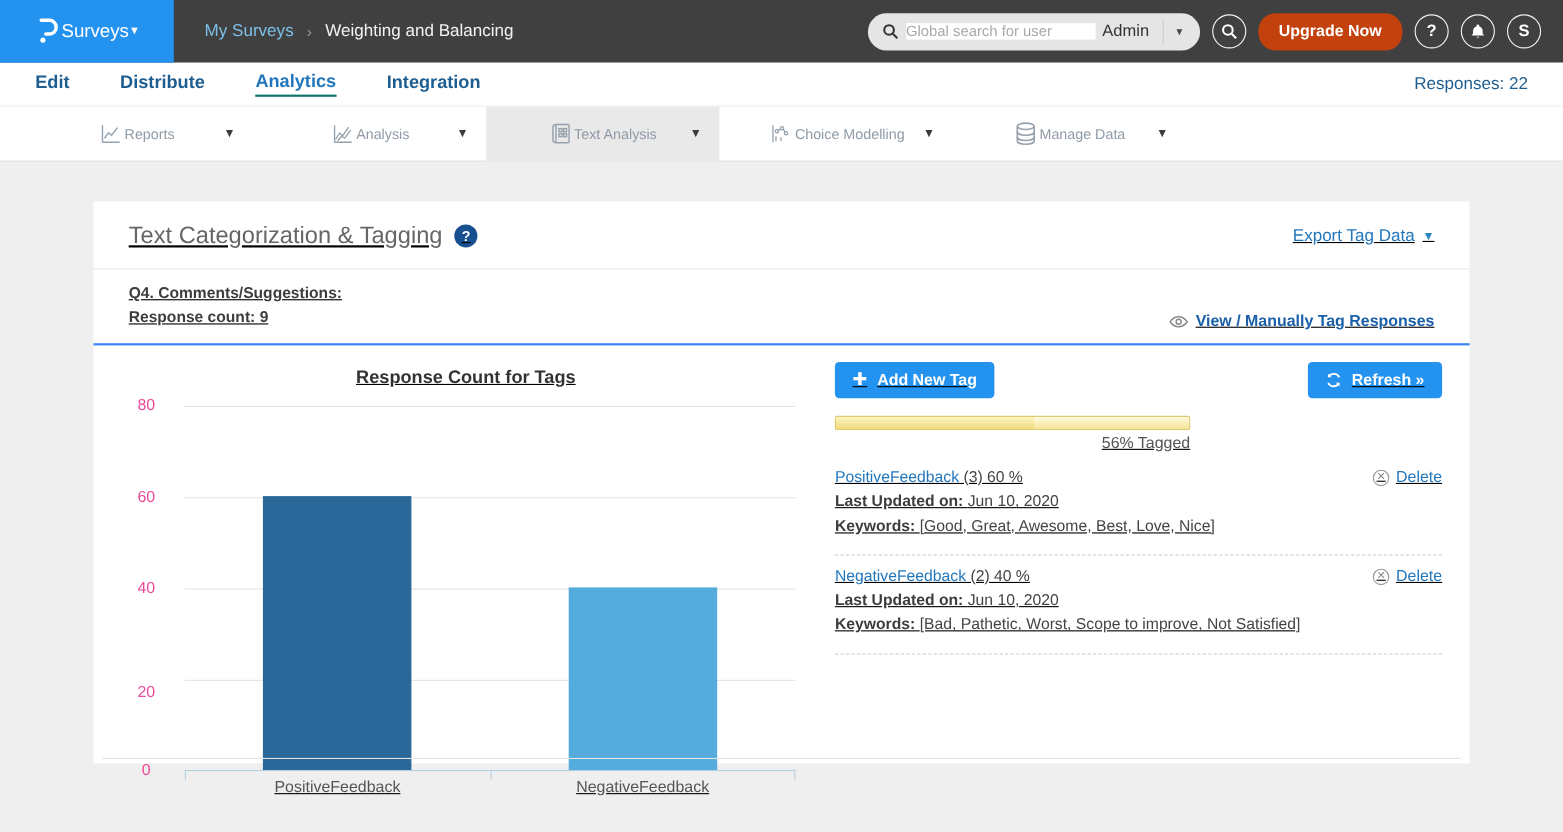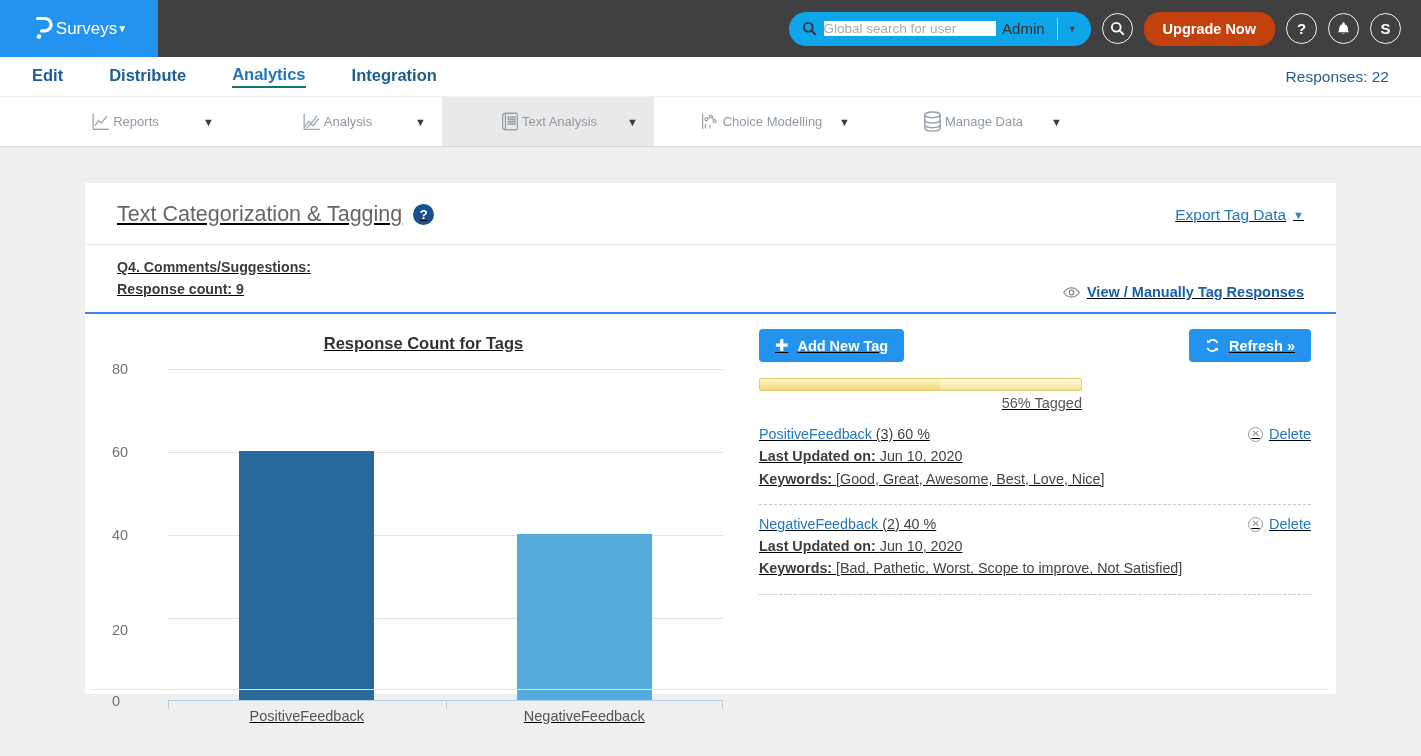--- a/index.html
+++ b/index.html
@@ -9,21 +9,21 @@
   
   .topbar { height:57px; background:#404040; display:flex; align-items:stretch; color:#fff; }
   .brand { width:158px; background:#2492ef; display:flex; align-items:center; justify-content:center; gap:0; cursor:pointer; }
   .brand-label { font-size:17px; color:#fff; }
   .brand .caret { font-size:10px; color:#fff; }
   .breadcrumb { display:flex; align-items:center; gap:12px; margin-left:28px; font-size:15.5px; }
   .bc-parent { color:#7cc0e8; cursor:pointer; text-decoration:none; }
   .bc-sep { color:#9a9a9a; font-size:14px; }
   .bc-current { color:#f2f2f2; }
   .topbar-right { margin-left:auto; display:flex; align-items:center; gap:11px; padding-right:20px; }
-  .search-pill { background:#0ea5e9; border-radius:17px; height:34px; width:302px; display:flex; align-items:center; padding:0 10px 0 13px; }
+  .search-pill { background:#e5e5e5; border-radius:17px; height:34px; width:302px; display:flex; align-items:center; padding:0 10px 0 13px; }
   .search-pill input { border:none; outline:none; flex:1; font-size:13.5px; color:#333; min-width:0;
     font-family:"Liberation Sans","DejaVu Sans",sans-serif; }
   .search-pill input::placeholder { color:#a9a9a9; }
   .scope { color:#333; font-size:15px; padding:0 12px 0 6px; cursor:pointer; }
   .scope-div { width:1px; height:22px; background:#ccc; }
   .scope-caret { color:#444; font-size:9px; padding:0 4px 0 10px; cursor:pointer; }
   .circle-btn { width:31px; height:31px; border:1.5px solid #f2f2f2; border-radius:50%; display:flex;
     align-items:center; justify-content:center; color:#fff; font-weight:bold; font-size:15px;
     background:transparent; cursor:pointer; flex:0 0 auto; }
   .upgrade { background:#c2410c; color:#fff; font-weight:700; border-radius:16px; height:34px;
@@ -63,21 +63,21 @@
     cursor:pointer; }
 
   .content-row { display:flex; padding:13px 25px 0 25px; }
 
   
   .chart-col { width:627px; flex:0 0 auto; }
   .chart-title { text-align:center; font-weight:700; font-size:16.5px; color:#333; margin:7px 0 16px 0; }
   .chart { position:relative; margin-left:58px; }
   .plot { position:relative; width:555px; height:332px; border-bottom:1px solid #b5cfe2; }
   .gridline { position:absolute; left:0; right:0; height:1px; background:#e3e3e3; }
-  .ylabel { position:absolute; left:-56px; width:42px; text-align:left; font-size:14.5px; color:#737373;
+  .ylabel { position:absolute; left:-56px; width:42px; text-align:center; font-size:14.5px; color:#ec4899;
     transform:translateY(-50%); }
   .bar { position:absolute; bottom:0; width:135px; }
   .xtick { position:absolute; top:100%; width:1px; height:9px; background:#b5cfe2; }
   .xlabels { display:flex; width:555px; }
   .xlabel { flex:1; text-align:center; font-size:14.5px; color:#555; padding-top:7px; }
 
   
   .tags-col { flex:1; padding-left:22px; padding-right:0; }
   .actions-row { display:flex; justify-content:space-between; margin-top:2px; }
   .btn-blue { background:#2492ef; color:#fff; border:none; border-radius:4px; height:33px; display:inline-flex;
@@ -109,20 +109,25 @@
     <span>
       <svg width="25" height="29" viewBox="0 0 25 29" fill="none">
         <path d="M6.5 6.5h7.2a6.2 6.2 0 0 1 .4 12.4H10.6" stroke="#fff" stroke-width="3.2" stroke-linecap="round"></path>
         <circle cx="8" cy="24.5" r="2.3" fill="#fff"></circle>
       </svg>
     </span>
     <span class="brand-label">Surveys</span>
     <span class="caret">▼</span>
   </div>
 
+  <div class="breadcrumb">
+    <a class="bc-parent">My Surveys</a>
+    <span class="bc-sep">›</span>
+    <span class="bc-current">Weighting and Balancing</span>
+  </div>
 
   <div class="topbar-right">
     <div class="search-pill">
       <span style="display:flex;margin-right:7px;">
         <svg width="15" height="15" viewBox="0 0 24 24" fill="none" stroke="#333" stroke-width="3">
           <circle cx="10" cy="10" r="7"></circle>
             <line x1="15.5" y1="15.5" x2="22" y2="22"></line>
         </svg>
       </span>
       <input placeholder="Global search for user" style="">

